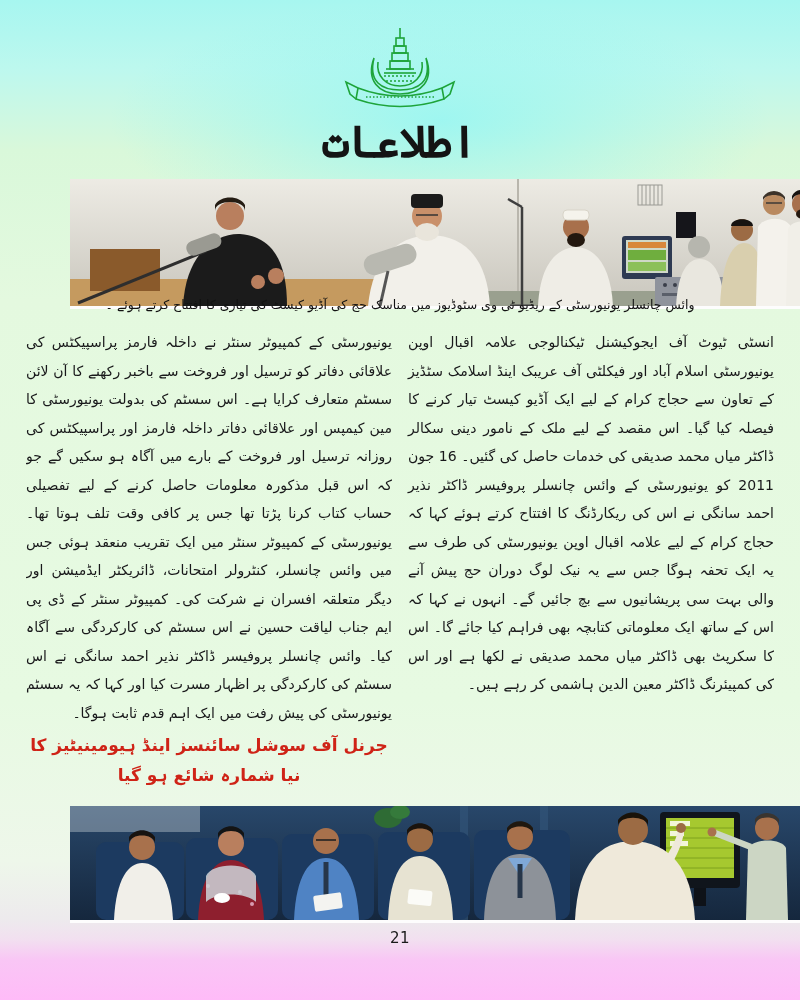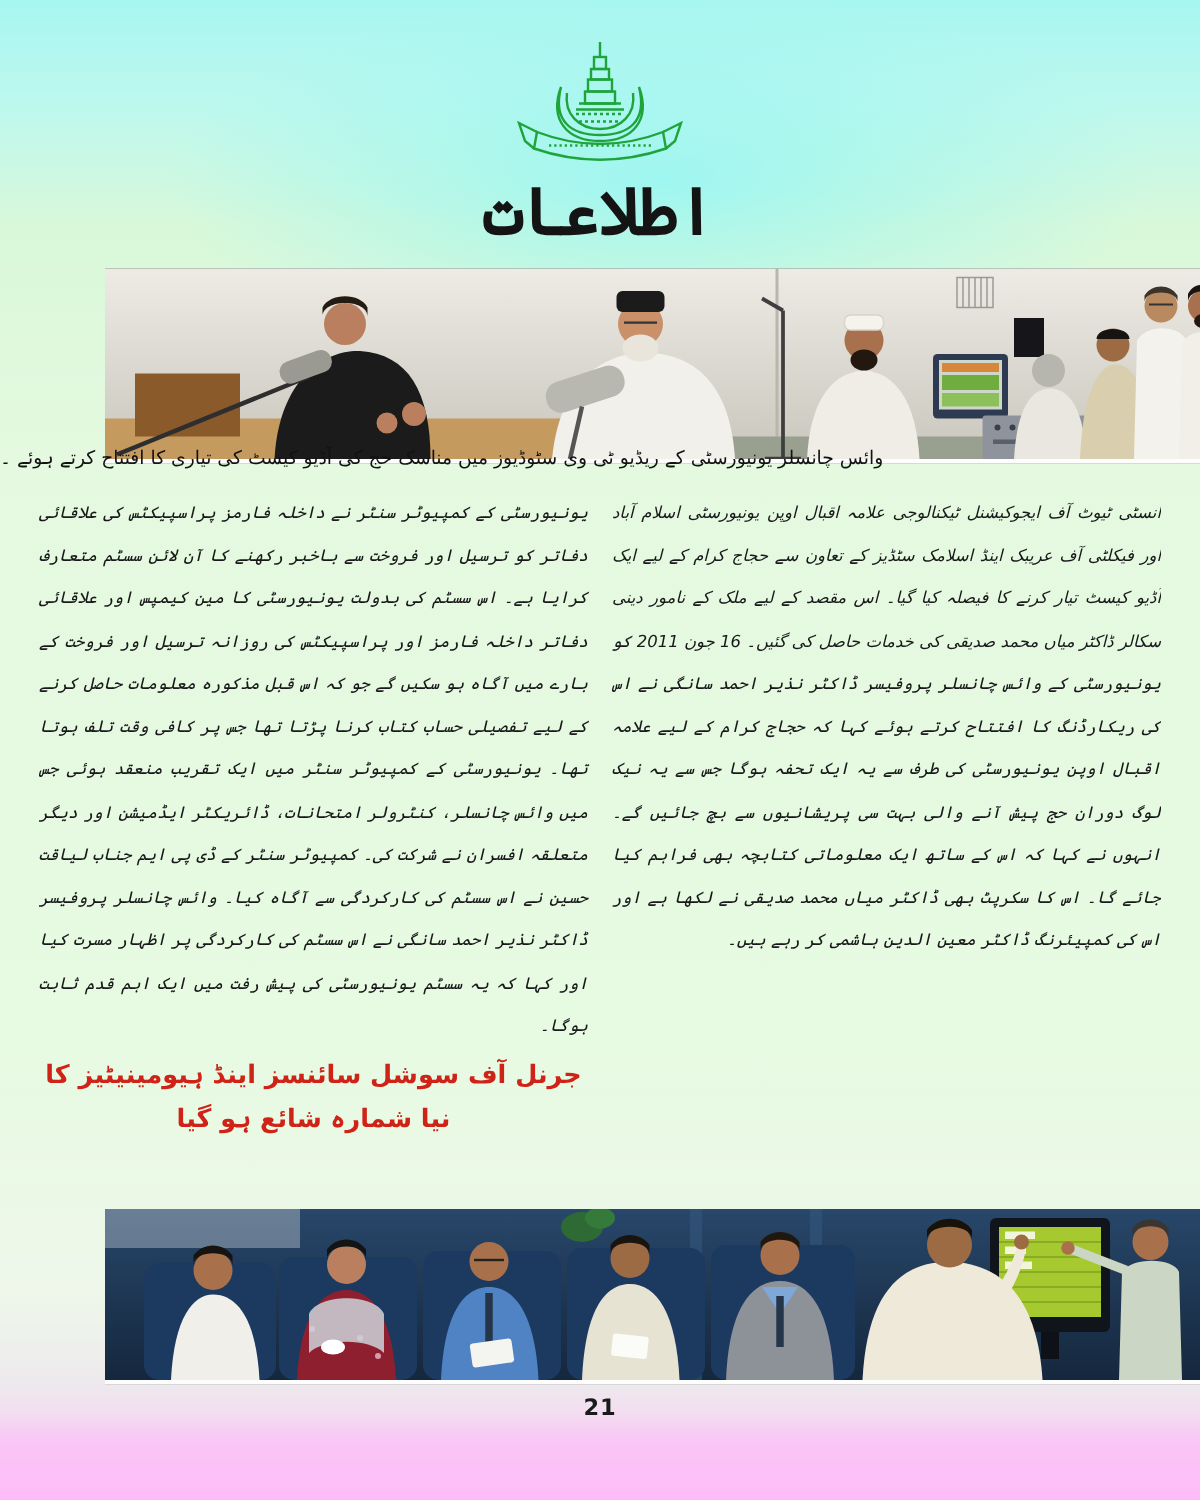--- a/index.html
+++ b/index.html
@@ -22,43 +22,43 @@
     position:absolute;top:118px;left:0;width:100%;margin:0;
     text-align:center;font-family:"DejaVu Serif","Liberation Serif",serif;
     font-size:44px;font-weight:bold;color:#141414;direction:rtl;line-height:1.1;
   }
   
   .photo{position:absolute;left:30px;width:740px;background:#777;border-bottom:3px solid #fdfdfd;}
   .photo svg{display:block;width:100%;height:100%;}
   .photo-top{top:163px;height:127px;}
   .photo-bottom{top:790px;height:114px;}
   .caption{
-    position:absolute;left:0;width:100%;margin:0;text-align:left;direction:rtl;
+    position:absolute;left:0;width:100%;margin:0;text-align:center;direction:rtl;
     font-size:12.5px;color:#121212;line-height:1.5;
   }
   .caption-top{top:296px;}
   .caption-bottom{top:893px;}
   
   .columns{
     position:absolute;top:328px;left:26px;width:748px;height:458px;overflow:hidden;
     display:flex;direction:rtl;gap:16px;
   }
   .col{flex:1 1 0;min-width:0;direction:rtl;}
   .headline{
     margin:2px 0 6px 0;text-align:center;color:#cf2317;
     font-size:17px;font-weight:bold;line-height:1.75;
   }
   .body-text{
-    margin:0 0 4px 0;font-size:11px;line-height:28.5px;color:#18181a;
-    text-align:justify;text-align-last:right;font-style:italic;
+    margin:0 0 4px 0;font-size:14px;line-height:28.5px;color:#18181a;
+    text-align:justify;text-align-last:right;
   }
   
   .page-number{
     position:absolute;top:929px;left:0;width:100%;text-align:center;
-    font-size:15px;font-weight:bold;color:#1a1a1a;letter-spacing:.5px;
+    font-size:15px;font-weight:normal;color:#1a1a1a;letter-spacing:.5px;
   }
 </style>
 </head>
 <body>
 
 <div class="page">
 
   <div class="logo">
     <svg viewBox="0 0 120 88" fill="none" stroke="#1ea43a" stroke-width="1.6">
       <g>

